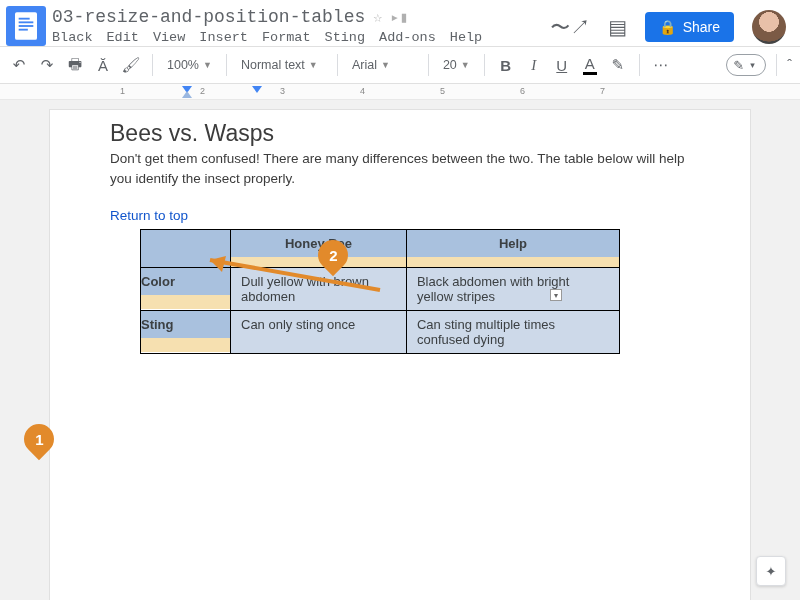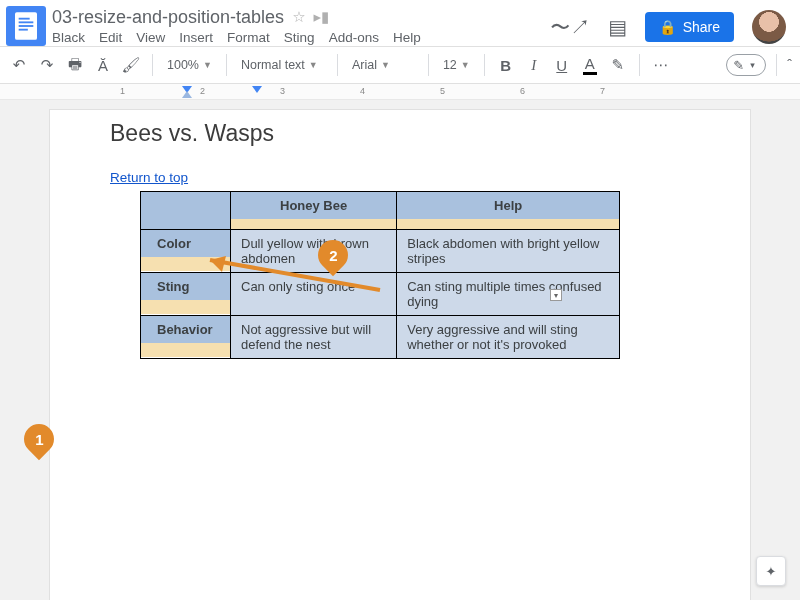--- a/index.html
+++ b/index.html
@@ -1,21 +1,21 @@
 <!DOCTYPE html>
 <html><head>
 <meta charset="utf-8">
 <style>
   * { box-sizing: border-box; margin: 0; padding: 0; }
   body { font-family: Arial, sans-serif; font-size: 13px; color: #3c4043; background: #fff; width: 800px; height: 600px; overflow: hidden; position: relative; }
   
   .titlebar { display: flex; align-items: flex-start; padding: 6px 10px 0 6px; }
   .docs-logo { width: 40px; height: 40px; background: #4285f4; border-radius: 3px; display:flex; align-items:center; justify-content:center; margin-right:6px;}
   .docs-logo svg { width: 22px; height: 28px; }
-  .title-col { flex: 1; }
+  .title-col { flex: 1; font-family: Liberation Mono, monospace; }
   .doc-title-row { display:flex; align-items:center; gap:8px; height:22px;}
   .doc-title { font-size: 18px; color: #5f6368; }
   .star, .folder { color: #b0b0b0; font-size:15px; }
   .menus { display:flex; gap:14px; margin-top:2px; font-size:13.5px; color:#5f6368;}
   .menus span { cursor:pointer;}
   .right-actions { display:flex; align-items:center; gap:18px; padding-top:4px; padding-right:4px;}
   .icon-gray { color:#5f6368; font-size:20px; }
   .share-btn { background:#1a73e8; color:#fff; border:none; border-radius:4px; padding:7px 14px; font-size:14px; font-weight:500; display:flex; align-items:center; gap:6px; cursor:pointer;}
   .avatar { width:34px; height:34px; border-radius:50%; background: radial-gradient(circle at 50% 35%, #e8c0a8 0 35%, #7b5a45 36% 70%, #444 71%); }
   
@@ -29,30 +29,30 @@
   .chev-up { font-size:14px; color:#5f6368; cursor:pointer;}
   
   .ruler { height:16px; background:#fbfbfb; border-bottom:1px solid #e8e8e8; position:relative; font-size:9px; color:#888; overflow:hidden;}
   .ruler .tick { position:absolute; top:2px; }
   .ruler-marker { position:absolute; top:2px; width:0; height:0; }
   .ruler-marker.down { border-left:5px solid transparent; border-right:5px solid transparent; border-top:7px solid #4285f4;}
   .ruler-marker.up { border-left:5px solid transparent; border-right:5px solid transparent; border-bottom:7px solid #9ab7e0; top:7px;}
   
   .page-area { background:#f1f1f1; height: calc(600px - 40px - 38px - 16px - 6px); overflow:auto; padding:10px 40px;}
   .page { background:#fff; width:700px; margin:0 auto; padding:12px 60px 30px 60px; min-height:500px; position:relative; box-shadow:0 0 0 1px #e0e0e0;}
-  h2.doc-h { font-size:23px; font-weight:400; color:#3c3c3c; margin: -2px 0 23px 0;}
+  h2.doc-h { font-size:23px; font-weight:400; color:#3c3c3c; margin: -2px 0 2px 0;}
   .intro { font-size:13.5px; color:#3c3c3c; line-height:1.5; margin-bottom:18px;}
-  .toplink { color:#1155cc; text-decoration:underline; font-size:13.5px; display:inline-block; margin-bottom:6px; cursor:pointer;}
+  .toplink { color:#1155cc; font-size:13.5px; display:inline-block; margin-bottom:6px; cursor:pointer;}
   
   table.insect { border-collapse:collapse; width:480px; margin-left:30px;}
   table.insect td { border:1px solid #000; padding:6px 10px; vertical-align:top; font-size:13px;}
   table.insect .hwrap { padding:0; }
   table.insect .hrow td.hwrap > div:first-child { background:#a9c1de; text-align:center; font-weight:700; padding:6px 0;}
   table.insect .hrow td.hwrap > div:last-child { background:#f6e0b0; height:10px;}
-  table.insect .labelwrap > div:first-child { background:#a9c1de; font-weight:700; padding:6px 16px;}
+  table.insect .labelwrap > div:first-child { background:#a9c1de; font-weight:700; padding:6px 0;}
   table.insect .labelwrap > div:last-child { background:#f6e0b0; height:14px;}
   table.insect td.data { background:#cdd9e9; }
   table.insect td.corner { background:#a9c1de; }
   table.insect td.label { padding:0; width:90px;}
   .tbl-handle { position:absolute; width:12px; height:12px; background:#fff; border:1px solid #999; font-size:8px; color:#666; display:flex; align-items:center; justify-content:center;}
   
   .callout { position:absolute; width:32px; height:34px; }
   .callout .pin { width:30px; height:30px; background:#e28a2b; border-radius:50% 50% 50% 0; transform:rotate(-45deg); display:flex; align-items:center; justify-content:center;}
   .callout .pin span { transform:rotate(45deg); color:#fff; font-weight:700; font-size:15px;}
   .explore-btn { position:absolute; right:14px; bottom:14px; width:30px; height:30px; background:#fff; border:1px solid #dadce0; border-radius:4px; box-shadow:0 1px 3px rgba(0,0,0,.15); display:flex; align-items:center; justify-content:center; color:#5f6368; cursor:pointer;}
@@ -114,21 +114,21 @@
       <span>Normal text</span>
       <span class="caret">▼</span>
     </span>
   <div class="tb-sep"></div>
   <span class="tb-drop" style="min-width:70px">
       <span>Arial</span>
       <span class="caret">▼</span>
     </span>
   <div class="tb-sep"></div>
   <span class="tb-drop">
-      <span>12</span>
+      <span>20</span>
       <span class="caret">▼</span>
     </span>
   <div class="tb-sep"></div>
   <span class="tb-btn" style="font-weight:700">B</span>
   <span class="tb-btn" style="font-style:italic;font-family:serif">I</span>
   <span class="tb-btn" style="text-decoration:underline">U</span>
   <span class="tb-btn">
       <span style="border-bottom:3px solid #000;padding:0 2px">A</span>
     </span>
   <span class="tb-btn">✎</span>
@@ -149,20 +149,21 @@
   <span class="tick" style="left:280px">3</span>
   <span class="tick" style="left:360px">4</span>
   <span class="tick" style="left:440px">5</span>
   <span class="tick" style="left:520px">6</span>
   <span class="tick" style="left:600px">7</span>
 </div>
 
 <div class="page-area">
   <div class="page">
     <h2 class="doc-h">Bees vs. Wasps</h2>
+    <p class="intro">Don't get them confused! There are many differences between the two. The table below will help you identify the insect properly.</p>
     <a class="toplink">Return to top</a>
 
     <table class="insect">
       <tbody>
           <tr class="hrow">
         <td class="corner"></td>
         <td class="hwrap">
               <div>Honey Bee</div>
               <div></div>
             </td>
@@ -184,30 +185,20 @@
       <tr>
         <td class="label">
               <div class="labelwrap">
                 <div>Sting</div>
                 <div></div>
               </div>
             </td>
         <td class="data">Can only sting once</td>
         <td class="data">Can sting multiple times confused dying</td>
       </tr>
-      <tr>
-        <td class="label">
-              <div class="labelwrap">
-                <div>Behavior</div>
-                <div></div>
-              </div>
-            </td>
-        <td class="data">Not aggressive but will defend the nest</td>
-        <td class="data">Very aggressive and will sting whether or not it's provoked</td>
-      </tr>
     </tbody>
       </table>
 
     <div class="tbl-handle" style="top:179px; left:500px;">▾</div>
 
     
     <svg style="position:absolute; left:140px; top:140px; width:200px; height:50px;">
       <line x1="190" y1="40" x2="20" y2="10" stroke="#e28a2b" stroke-width="4"></line>
       <polygon points="20,10 36,6 32,22" fill="#e28a2b"></polygon>
     </svg>

